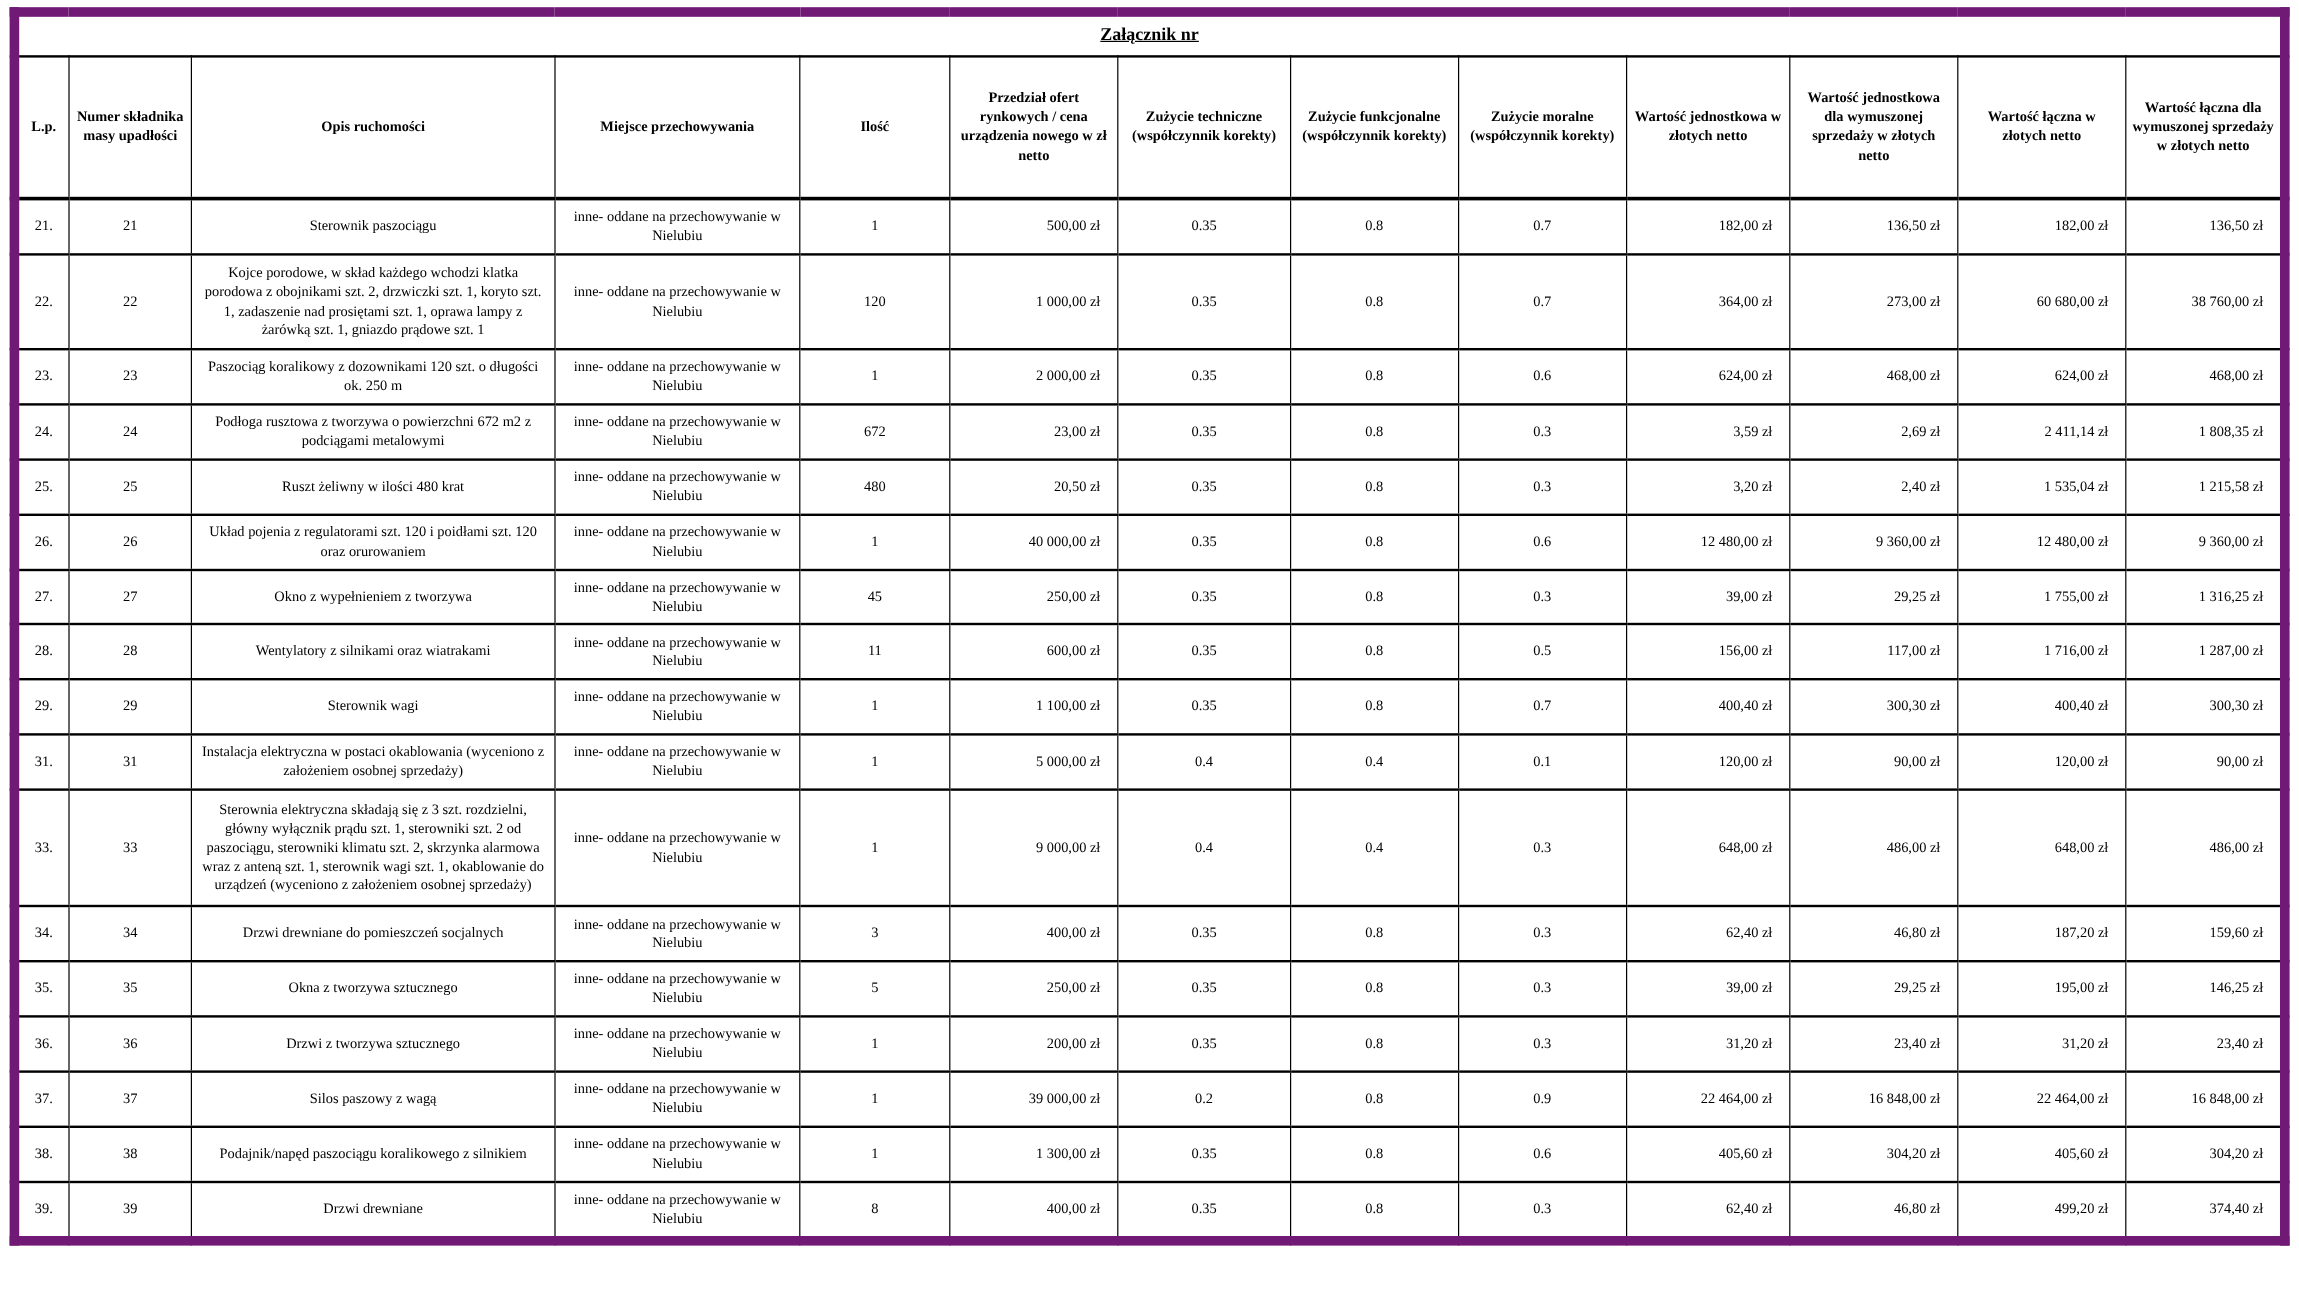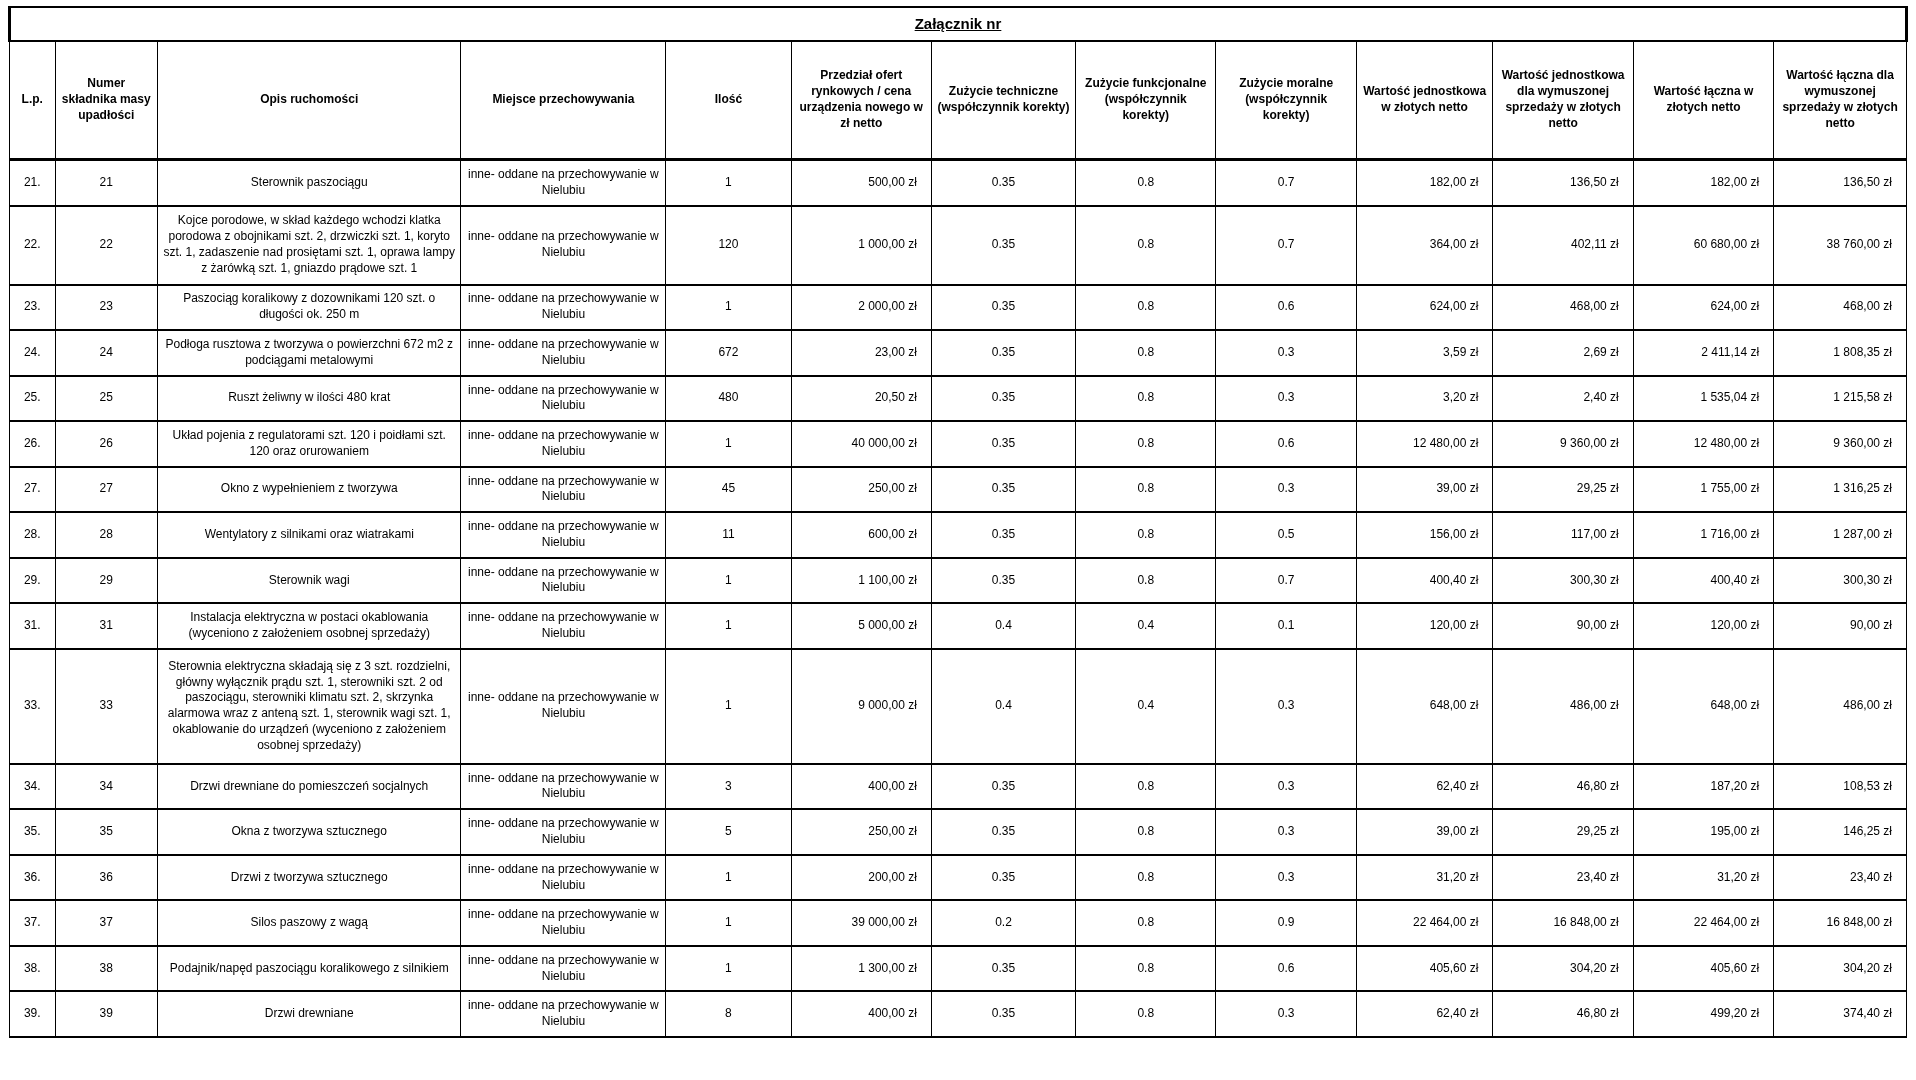--- a/index.html
+++ b/index.html
@@ -14,21 +14,22 @@
     height: 1080px;
     box-sizing: border-box;
     padding: 6px 8px 8px 8px;
     background: #fff;
   }
   table.valuation {
     width: 100%;
     height: 1032px;
     border-collapse: collapse;
     table-layout: fixed;
-    border: 1px solid #701a75;
+    border: 8px solid #701a75;
+    font-family: Liberation Serif, serif;
   }
   
   th, td {
     border: 2px solid #000;
     border-left-width: 1px;
     border-right-width: 1px;
     padding: 2px 5px;
     vertical-align: middle;
     font-size: 12px;
     line-height: 1.32;
@@ -144,21 +145,21 @@
           <td data-col="lp">22.</td>
           <td data-col="item_no">22</td>
           <td data-col="description">Kojce porodowe, w skład każdego wchodzi klatka porodowa z obojnikami szt. 2, drzwiczki szt. 1, koryto szt. 1, zadaszenie nad prosiętami szt. 1, oprawa lampy z żarówką szt. 1, gniazdo prądowe szt. 1</td>
           <td data-col="storage">inne- oddane na przechowywanie w Nielubiu</td>
           <td data-col="qty">120</td>
           <td data-col="price_new">1 000,00 zł</td>
           <td data-col="wear_tech">0.35</td>
           <td data-col="wear_func">0.8</td>
           <td data-col="wear_moral">0.7</td>
           <td data-col="unit_value">364,00 zł</td>
-          <td data-col="unit_value_forced">402,11 zł</td>
+          <td data-col="unit_value_forced">273,00 zł</td>
           <td data-col="total_value">60 680,00 zł</td>
           <td data-col="total_value_forced">38 760,00 zł</td>
         </tr>
         <tr>
           <td data-col="lp">23.</td>
           <td data-col="item_no">23</td>
           <td data-col="description">Paszociąg koralikowy z dozownikami 120 szt. o długości ok. 250 m</td>
           <td data-col="storage">inne- oddane na przechowywanie w Nielubiu</td>
           <td data-col="qty">1</td>
           <td data-col="price_new">2 000,00 zł</td>
@@ -296,21 +297,21 @@
           <td data-col="description">Drzwi drewniane do pomieszczeń socjalnych</td>
           <td data-col="storage">inne- oddane na przechowywanie w Nielubiu</td>
           <td data-col="qty">3</td>
           <td data-col="price_new">400,00 zł</td>
           <td data-col="wear_tech">0.35</td>
           <td data-col="wear_func">0.8</td>
           <td data-col="wear_moral">0.3</td>
           <td data-col="unit_value">62,40 zł</td>
           <td data-col="unit_value_forced">46,80 zł</td>
           <td data-col="total_value">187,20 zł</td>
-          <td data-col="total_value_forced">108,53 zł</td>
+          <td data-col="total_value_forced">159,60 zł</td>
         </tr>
         <tr>
           <td data-col="lp">35.</td>
           <td data-col="item_no">35</td>
           <td data-col="description">Okna z tworzywa sztucznego</td>
           <td data-col="storage">inne- oddane na przechowywanie w Nielubiu</td>
           <td data-col="qty">5</td>
           <td data-col="price_new">250,00 zł</td>
           <td data-col="wear_tech">0.35</td>
           <td data-col="wear_func">0.8</td>

